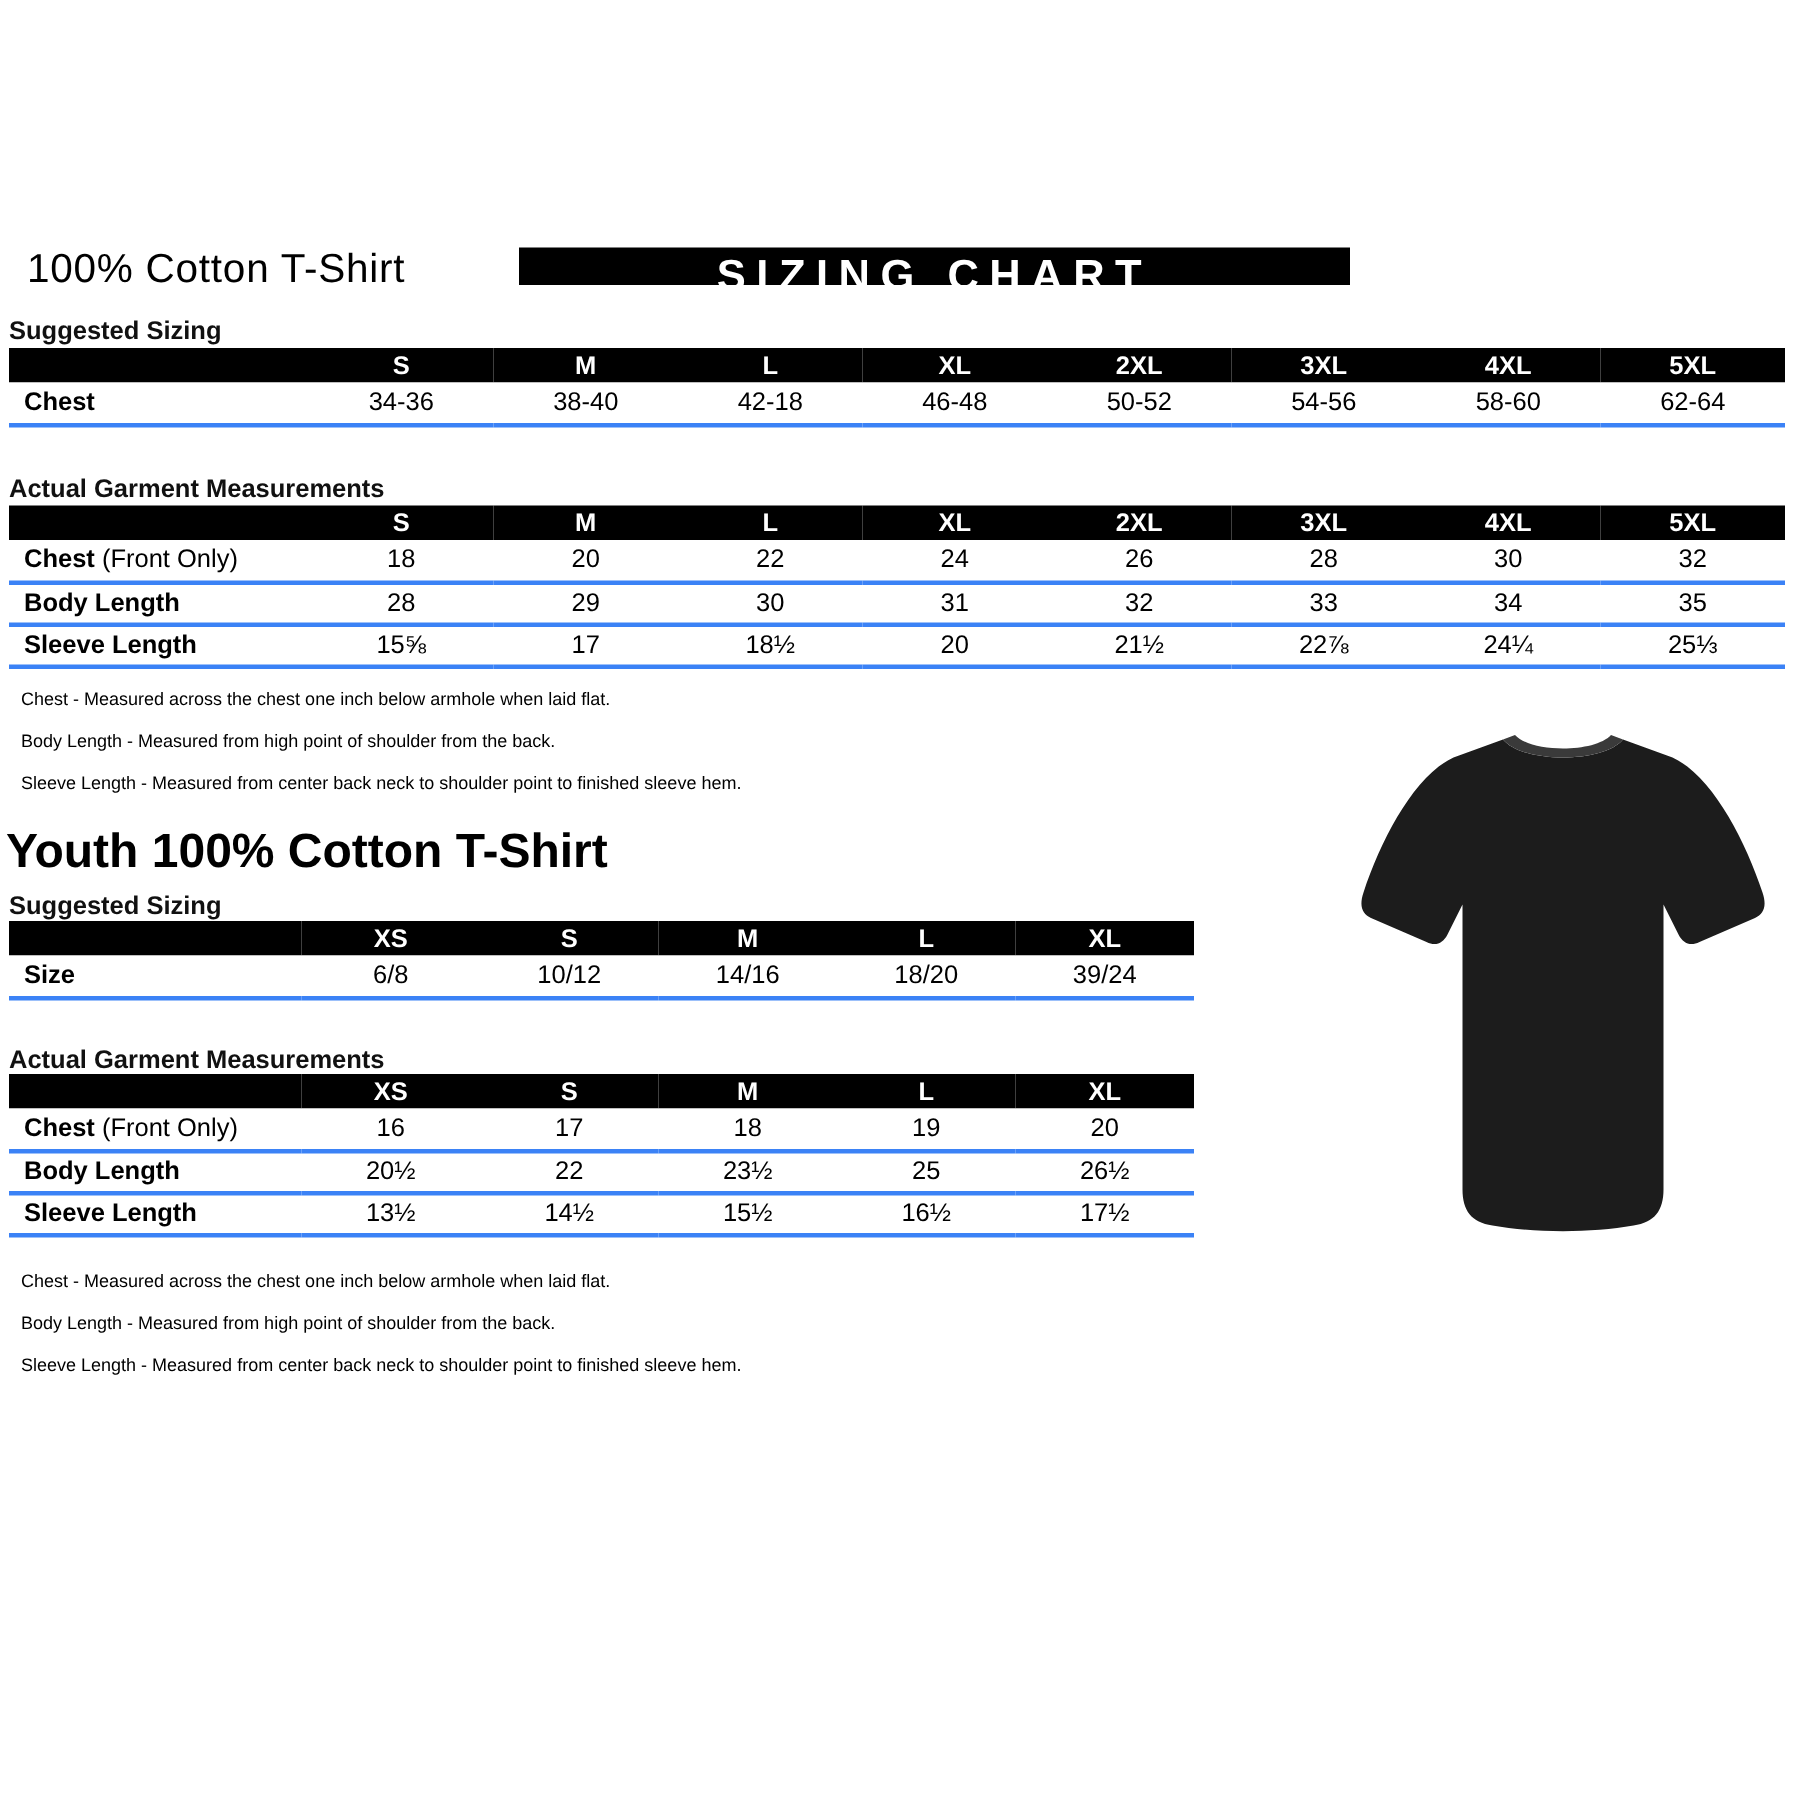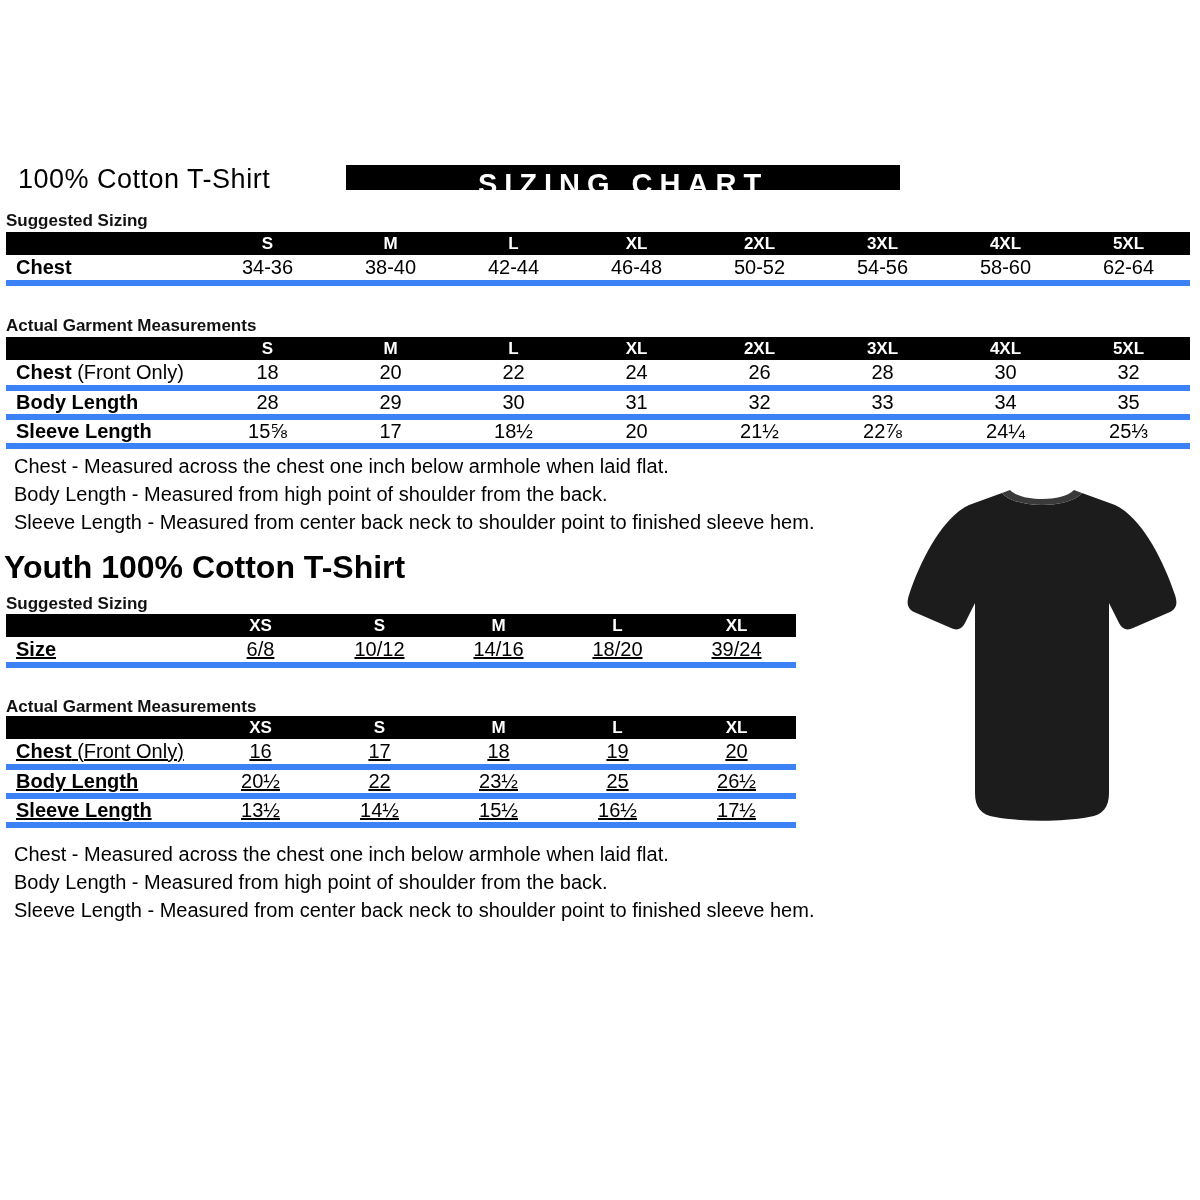--- a/index.html
+++ b/index.html
@@ -32,36 +32,36 @@
     position:absolute;
     border-collapse:collapse;
     table-layout:fixed;
   }
   .size-table th {
     background:#000; color:#fff;
     font-size:17px; font-weight:bold;
     height:23px; padding:0; text-align:center;
   }
   .size-table td {
-    font-size:20px; height:28px;
+    font-size:17px; height:28px;
     text-align:center; padding:0;
-    border-bottom:6px solid #3b82f6;
+    border-bottom:3px solid #3b82f6;
     background:#fff;
   }
   .size-table td.row-label { text-align:left; padding-left:10px; }
   .size-table td.row-label b { font-weight:bold; }
   .adult-table { width:1184px; }
-  .youth-table { width:790px;text-decoration:underline; }
+  .youth-table { width:790px; }
   .adult-table .label-col { width:200px; }
   .youth-table .label-col { width:195px; }
 
   .notes { width:820px; }
   .notes .note-line {
     height:28px; line-height:28px;
-    font-size:20px; white-space:nowrap;
+    font-size:12px; white-space:nowrap;
   }
 
   .youth-title {
     left:4px; top:549px;
     font-size:32px; font-weight:bold;
   }
 
   .tshirt-wrap { left:897px; top:476px; width:290px; height:362px; }
 </style>
 </head>
@@ -83,21 +83,21 @@
         <th>3XL</th>
         <th>4XL</th>
         <th>5XL</th>
       </tr>
     </thead>
     <tbody>
       <tr>
         <td class="row-label label-col"><b>Chest</b></td>
         <td>34-36</td>
         <td>38-40</td>
-        <td>42-44</td>
+        <td>42-18</td>
         <td>46-48</td>
         <td>50-52</td>
         <td>54-56</td>
         <td>58-60</td>
         <td>62-64</td>
       </tr>
     </tbody>
   </table>
 
 <div class="abs section-label" style="left:6px; top:316px;">Actual Garment Measurements</div>

